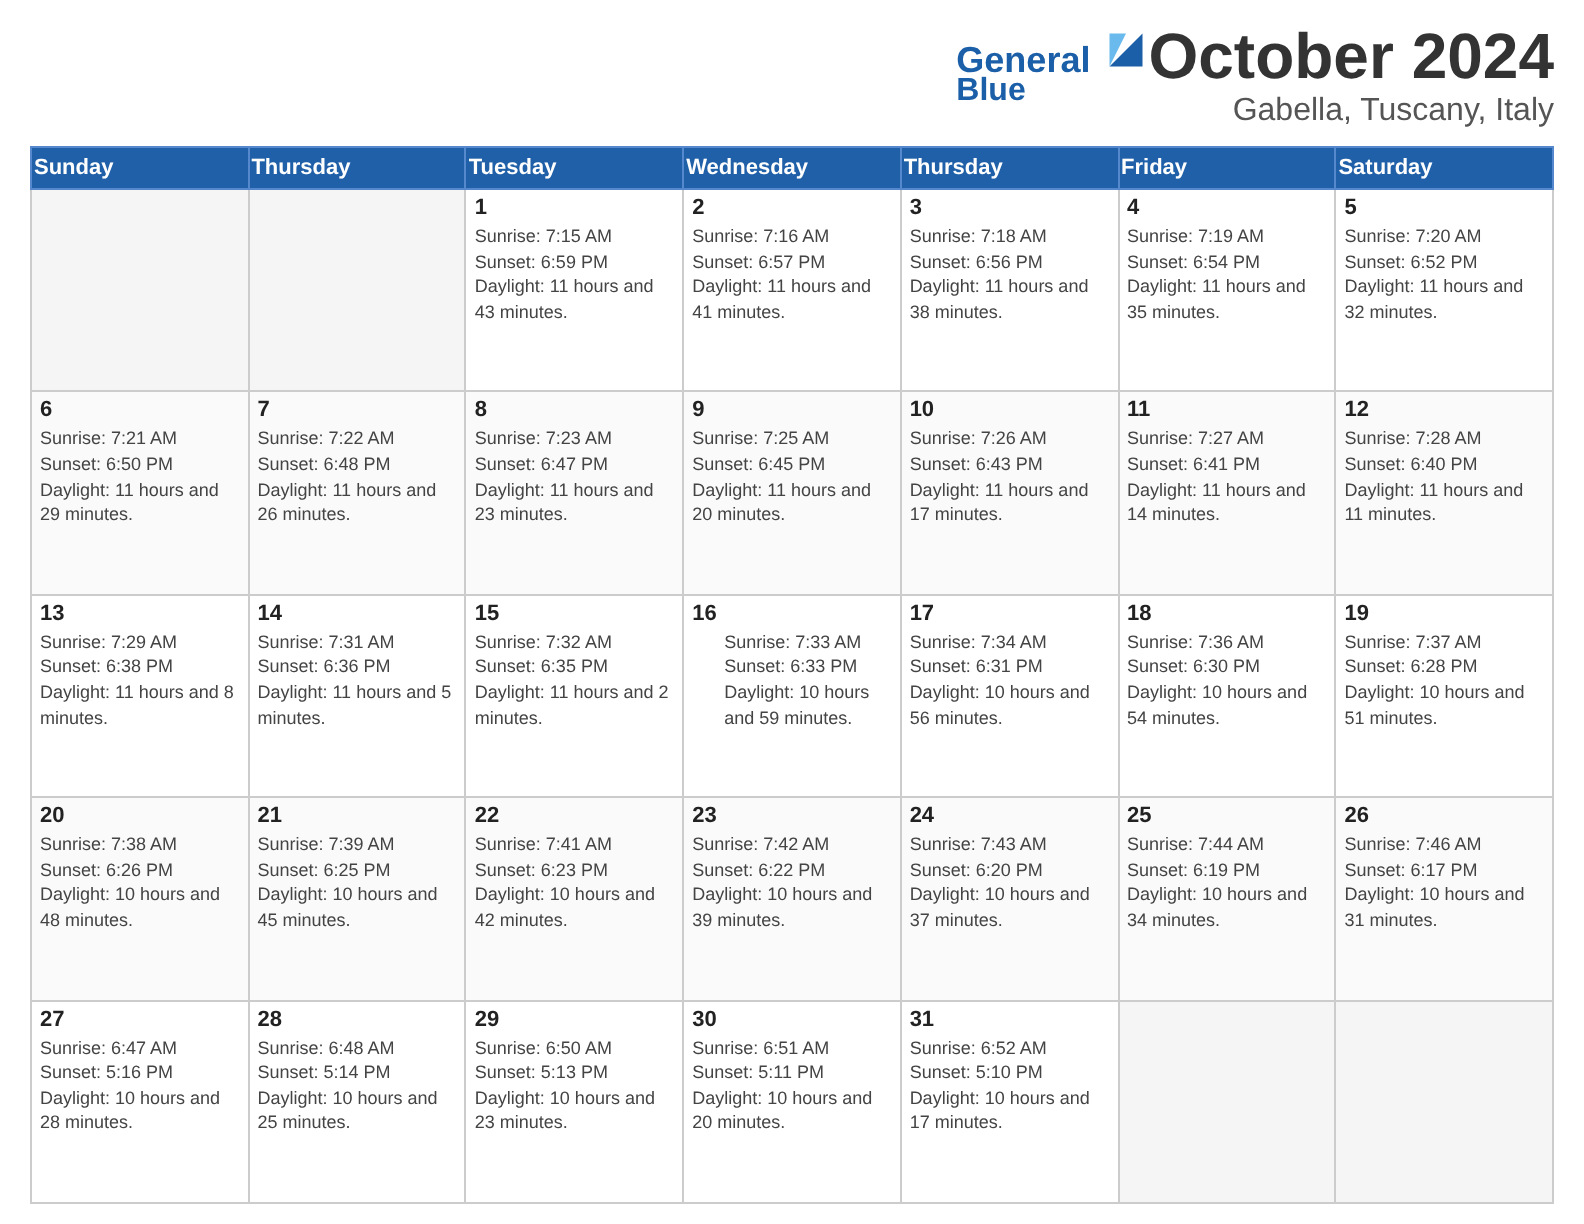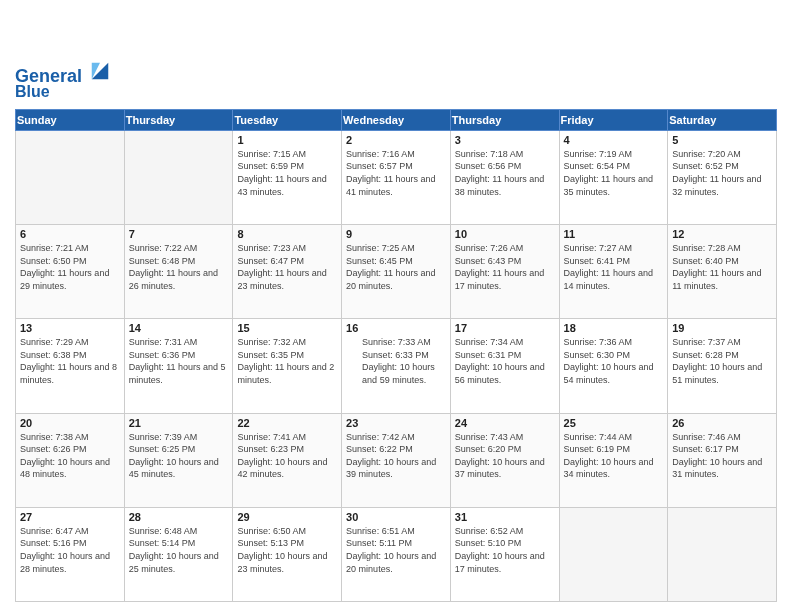--- a/index.html
+++ b/index.html
@@ -12,24 +12,23 @@
     }
     .page {
       width: 792px;
       height: 612px;
       padding: 10px 15px;
       display: flex;
       flex-direction: column;
     }
     .header {
       display: flex;
-      justify-content: flex-start;
+      justify-content: flex-end;
       align-items: flex-start;
       margin-bottom: 8px;
-      margin-top: 46px;
     }
     .logo {
       display: flex;
       align-items: center;
       margin-top: 4px;
     }
     .logo-text {
       font-size: 18px;
       font-weight: bold;
       color: #333;
@@ -114,20 +113,24 @@
             <span>General</span>
             <svg class="logo-icon" viewBox="0 0 40 40" xmlns="http://www.w3.org/2000/svg">
               <polygon points="5,35 35,5 35,35" fill="#1a5fa8"></polygon>
               <polygon points="5,35 20,5 5,5" fill="#6abaee"></polygon>
             </svg>
           </span>
         </div>
         <div style="font-size:16px;font-weight:bold;color:#1a5fa8;margin-top:-4px;">Blue</div>
       </div>
     </div>
+    <div class="title-block">
+      <div class="month-title">October 2024</div>
+      <div class="location-title">Gabella, Tuscany, Italy</div>
+    </div>
   </div>
 
   <table class="calendar">
     <thead>
       <tr>
         <th>Sunday</th>
         <th>Thursday</th>
         <th>Tuesday</th>
         <th>Wednesday</th>
         <th>Thursday</th>

